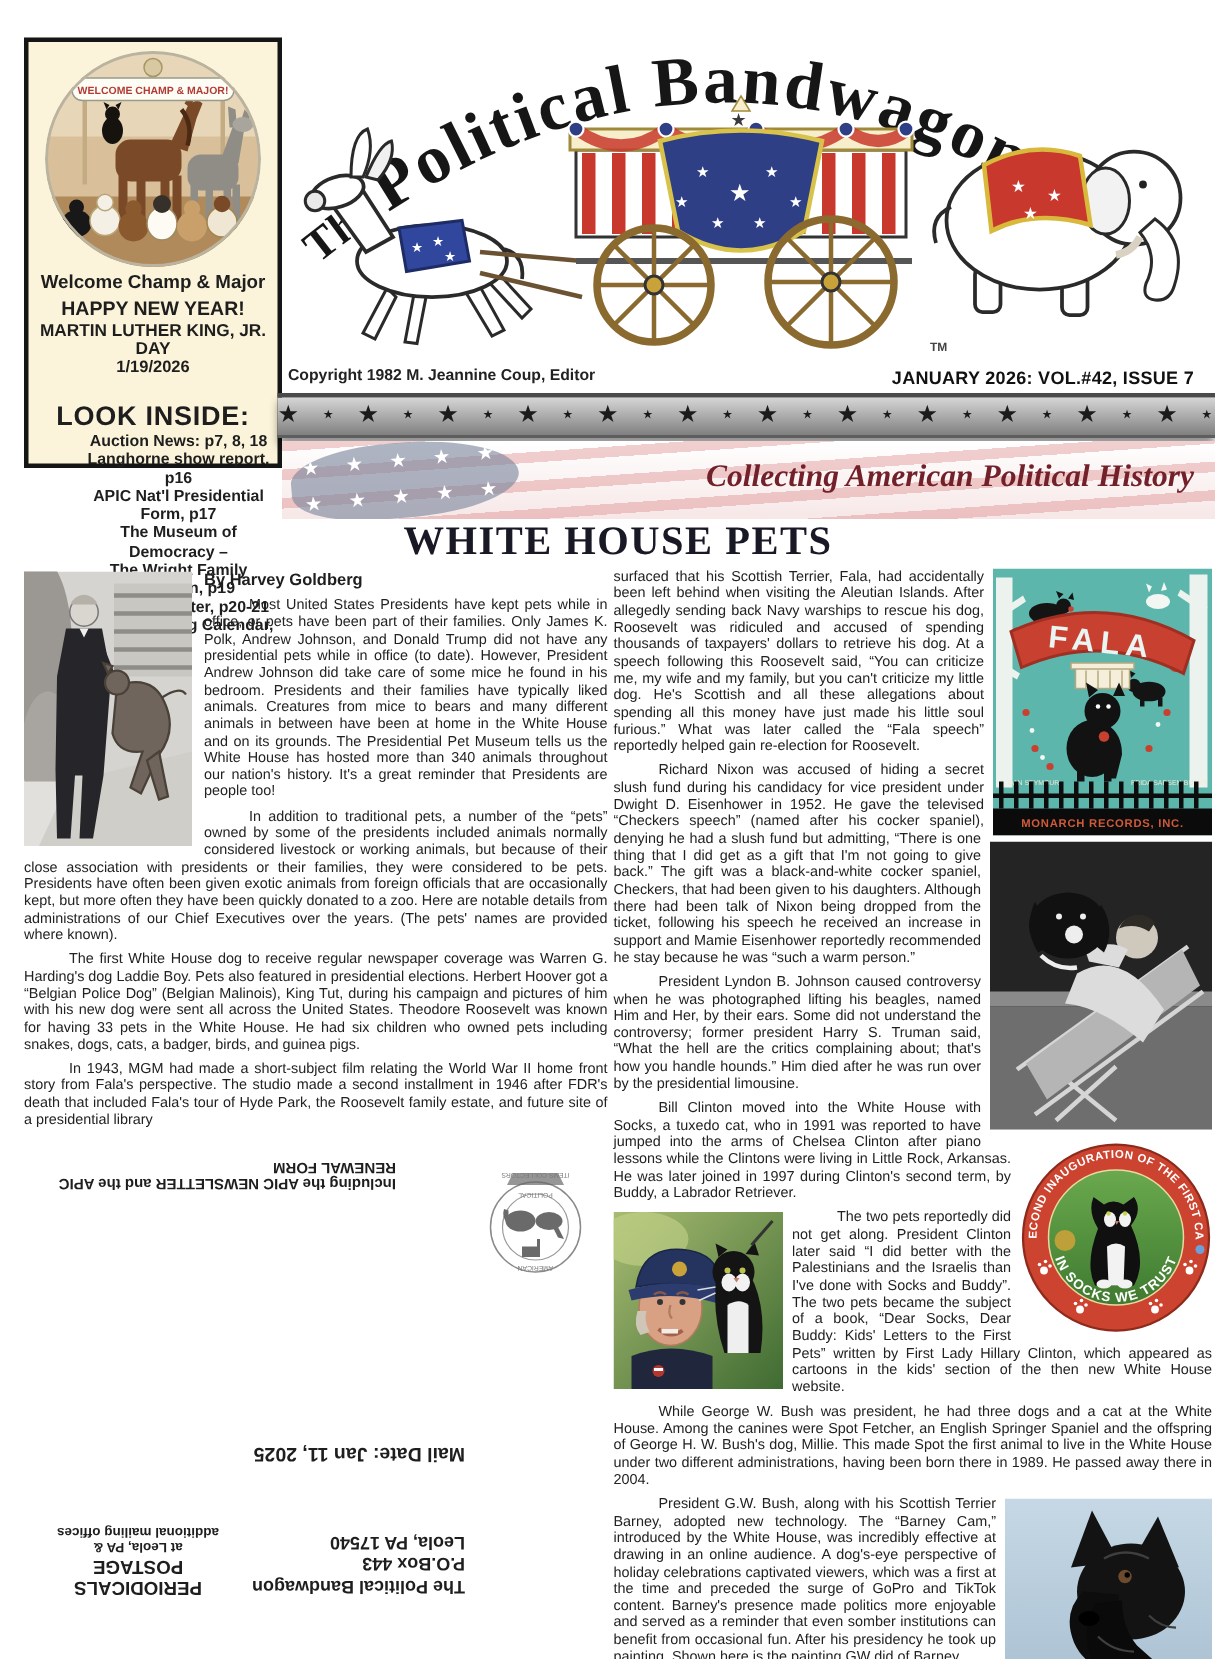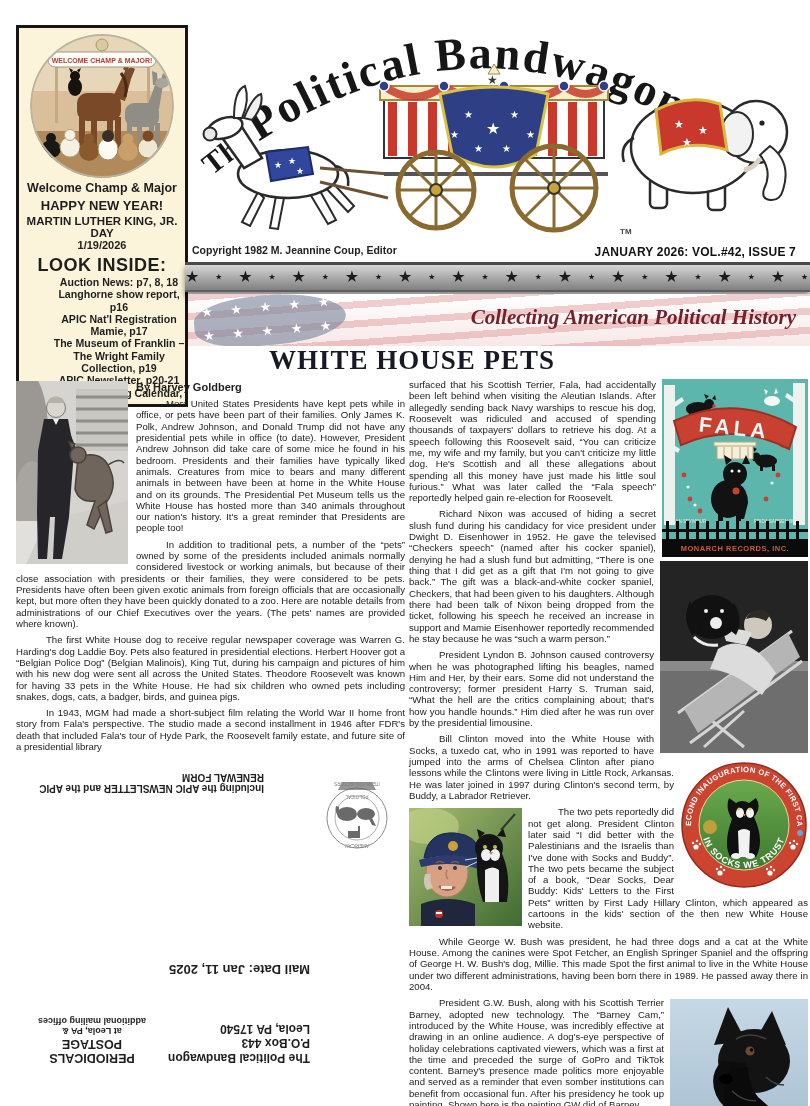--- a/index.html
+++ b/index.html
@@ -1,27 +1,27 @@
 <!DOCTYPE html>
 <html><head>
 <meta charset="utf-8">
 <style>
   html,body{margin:0;padding:0;background:#e8e8e8;}
   .page{position:relative;width:810px;height:1106px;background:#ffffff;margin:0 auto;
         font-family:"Liberation Sans","DejaVu Sans",sans-serif;color:#1e1e1e;overflow:hidden;}
 
   
-  .sidebar{position:absolute;left:16px;top:25px;width:172px;height:382px;background:#fcf4da;
+  .sidebar{position:absolute;left:16px;top:25px;width:172px;height:287px;background:#fcf4da;
            border:3px solid #151515;box-sizing:border-box;text-align:center;}
   .sidebar .circle{width:146px;height:146px;margin:5px auto 2px;border-radius:50%;overflow:hidden;}
   .sb-welcome{font-weight:bold;font-size:12.5px;margin-top:1px;}
   .sb-hny{font-weight:bold;font-size:13px;margin-top:3px;}
   .sb-mlk{font-weight:bold;font-size:11.5px;margin-top:2px;}
   .sb-date{font-weight:bold;font-size:11px;}
-  .sb-look{font-weight:bold;font-size:18px;margin-top:4px;letter-spacing:.5px;}
+  .sb-look{font-weight:bold;font-size:18px;margin-top:16px;letter-spacing:.5px;}
   .sb-item{font-weight:bold;font-size:10.6px;line-height:1.16;padding-left:34px;}
 
   
   .masthead{position:absolute;left:188px;top:22px;width:610px;height:240px;}
   .masthead svg{position:absolute;left:0;top:0;}
   .copyright{position:absolute;left:4px;bottom:6px;font-weight:bold;font-size:10.5px;color:#222;}
   .issue{position:absolute;right:2px;bottom:3px;font-weight:bold;font-size:12px;letter-spacing:.2px;color:#111;}
 
   
   .starbar{position:absolute;left:185px;top:262px;width:625px;height:30px;
@@ -139,22 +139,22 @@
         </g>
       </svg>
     </div>
     <div class="sb-welcome">Welcome Champ &amp; Major</div>
     <div class="sb-hny">HAPPY NEW YEAR!</div>
     <div class="sb-mlk">MARTIN LUTHER KING, JR. DAY</div>
     <div class="sb-date">1/19/2026</div>
     <div class="sb-look">LOOK INSIDE:</div>
     <div class="sb-item">Auction News: p7, 8, 18</div>
     <div class="sb-item">Langhorne show report, p16</div>
-    <div class="sb-item">APIC Nat'l Registration Mamie, p17</div>
-    <div class="sb-item">The Museum of Franklin –</div>
+    <div class="sb-item">APIC Nat'l Presidential Form, p17</div>
+    <div class="sb-item">The Museum of Democracy –</div>
     <div class="sb-item">The Wright Family Collection, p19</div>
     <div class="sb-item">APIC Newsletter, p20-21</div>
     <div class="sb-item">Show Planning Calendar, p22</div>
   </aside>
 
   <header class="masthead">
     <svg width="610" height="240" viewBox="0 0 610 240">
       <defs>
           <path id="titleArc" d="M 24 154 Q 302 -70 594 172" fill="none"></path>
         </defs>

